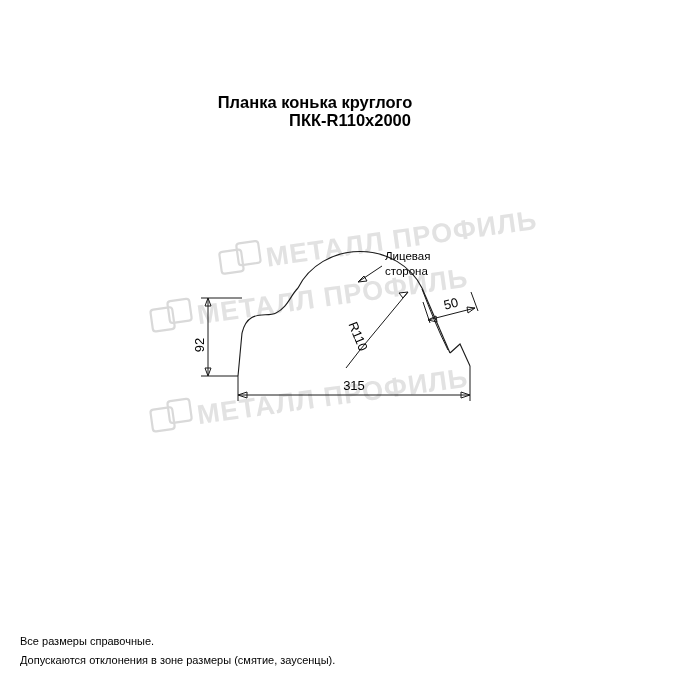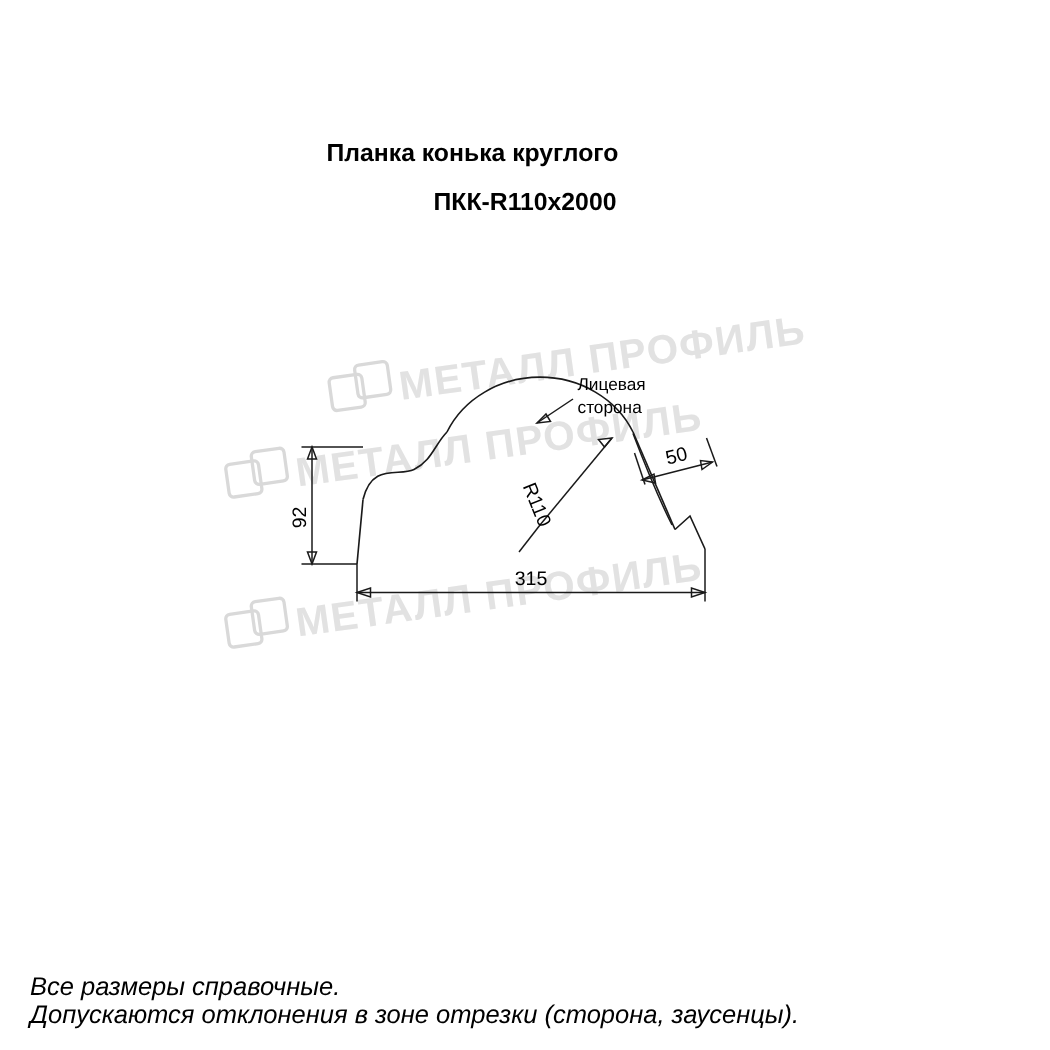--- a/index.html
+++ b/index.html
@@ -33,21 +33,21 @@
     position: absolute;
     top: 93px;
     left: 0;
     width: 630px;
     text-align: center;
     font-size: 16.5px;
     font-weight: bold;
   }
   .subtitle-2 {
     position: absolute;
-    top: 126px;
+    top: 111px;
     left: 0;
     width: 700px;
     text-align: center;
     font-size: 16.5px;
     font-weight: bold;
   }
   .drawing {
     position: absolute;
     top: 180px;
     left: 130px;
@@ -58,24 +58,23 @@
     position: absolute;
     top: 180px;
     left: 130px;
     width: 440px;
     height: 280px;
     pointer-events: none;
   }
   .footer {
     position: absolute;
     left: 20px;
-    bottom: 14px;
-    font-size: 17px;
+    bottom: 30px;
+    font-size: 11px;
     line-height: 19px;
-    font-style: italic;
   }
   .footer div {
     white-space: nowrap;
   }
   svg { display: block; }
   .ln { stroke: #1a1a1a; stroke-width: 1.1; fill: none; }
   .thin { stroke: #1a1a1a; stroke-width: 1; fill: none; }
   .lbl { font-family: "Liberation Sans", sans-serif; font-size: 13px; fill: #000; }
   .lbl-sm { font-family: "Liberation Sans", sans-serif; font-size: 11.5px; fill: #000; }
   .wm { fill: none; stroke: #d9d9d9; stroke-width: 2.2; }
@@ -172,16 +171,16 @@
         <line class="thin" x1="108" y1="196" x2="108" y2="221"></line>
         <line class="thin" x1="340" y1="186" x2="340" y2="221"></line>
         <text class="lbl" x="224" y="210" text-anchor="middle">315</text>
       </g>
 
     </svg>
   </div>
 
   <div class="footer">
     <div>Все размеры справочные.</div>
-    <div>Допускаются отклонения в зоне отрезки (сторона, заусенцы).</div>
+    <div>Допускаются отклонения в зоне размеры (смятие, заусенцы).</div>
   </div>
 
 </div>
 
 </body></html>

